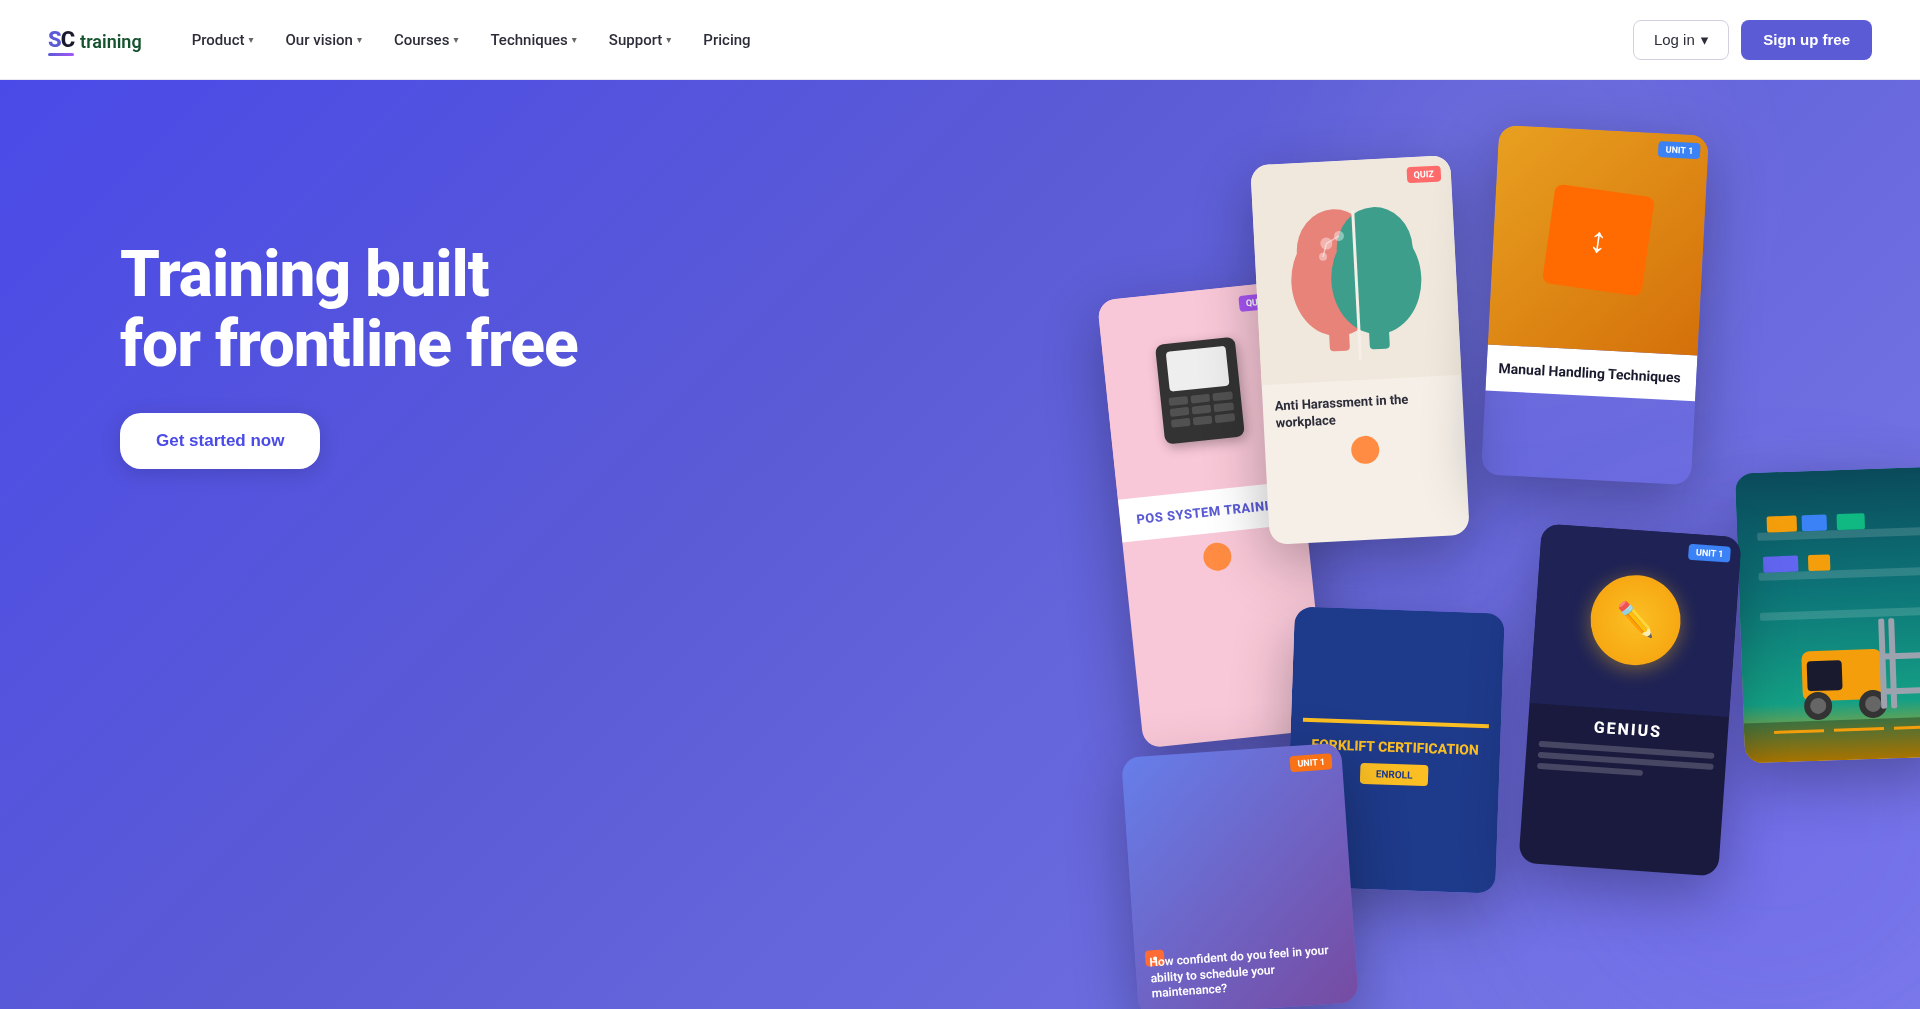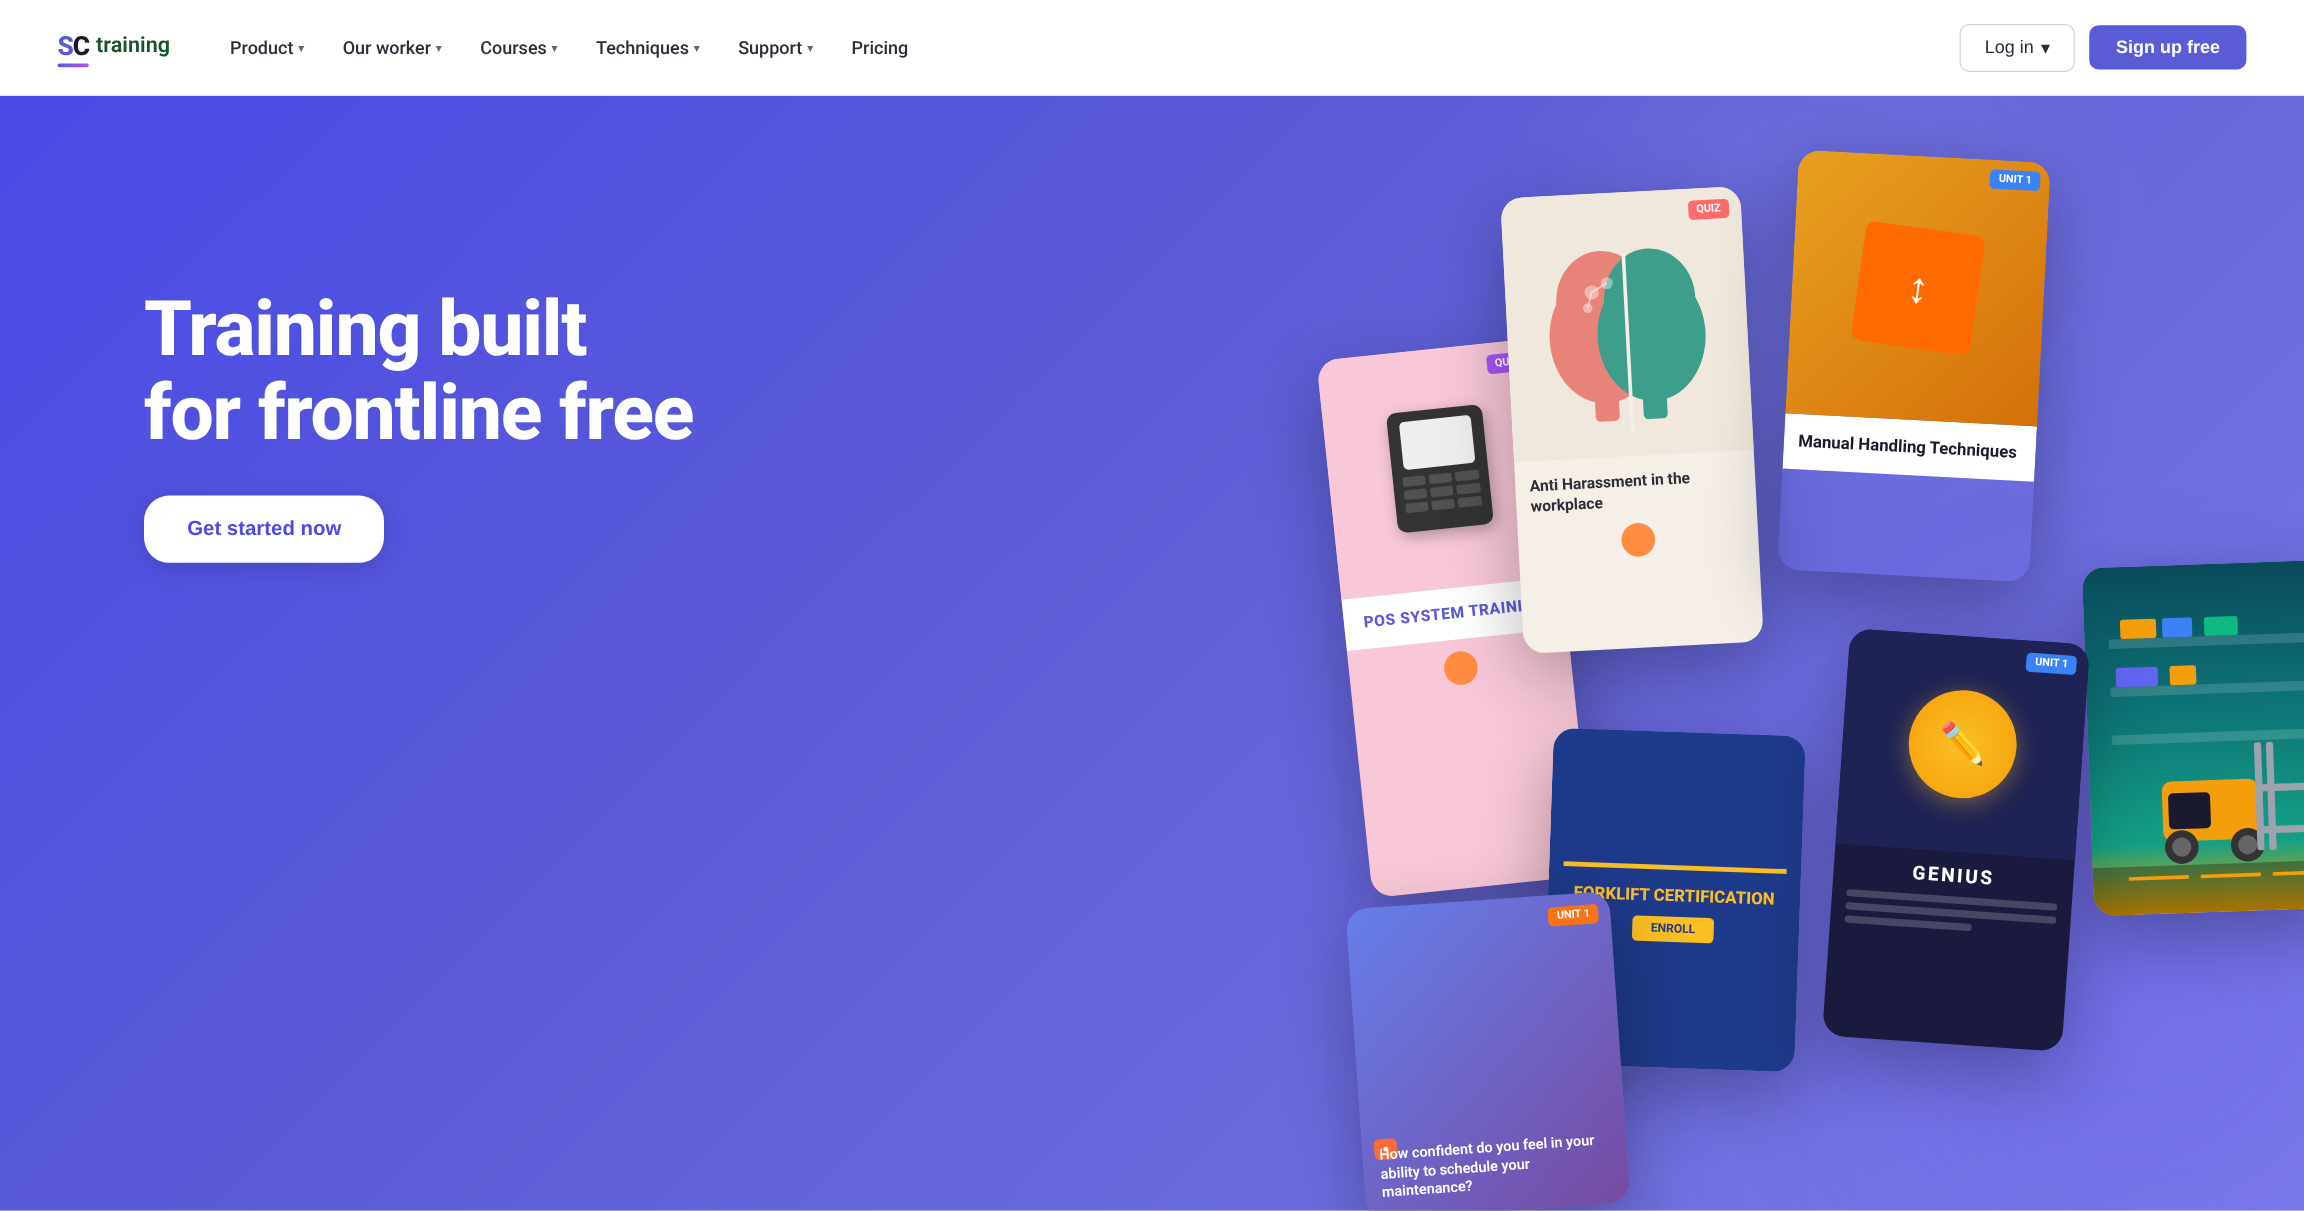--- a/index.html
+++ b/index.html
@@ -17,21 +17,21 @@
       position: relative;
       z-index: 100;
     }
     .navbar-left {
       display: flex;
       align-items: center;
       gap: 36px;
     }
     .logo {
       display: flex;
-      align-items: flex-start;
+      align-items: flex-end;
       gap: 6px;
       text-decoration: none;
     }
     .logo-sc {
       font-size: 22px;
       font-weight: 800;
       color: #1a1a2e;
       letter-spacing: -1px;
       position: relative;
     }
@@ -69,21 +69,20 @@
       border-radius: 6px;
       transition: background 0.15s;
       white-space: nowrap;
     }
     .nav-item .chevron {
       font-size: 10px;
       color: #666;
     }
     .navbar-right {
       display: flex;
-      align-items: center;
       gap: 12px;
     }
     .btn-login {
       display: flex;
       align-items: center;
       gap: 6px;
       padding: 10px 20px;
       font-size: 15px;
       font-weight: 500;
       color: #2d2d3a;
@@ -536,21 +535,21 @@
         <span class="logo-underline"></span>
       </span>
       <span class="logo-text">training</span>
     </a>
     <nav class="nav-links">
       <div class="nav-item">
         <span>Product</span>
         <span class="chevron">▾</span>
       </div>
       <div class="nav-item">
-        <span>Our worker</span>
+        <span>Our vision</span>
         <span class="chevron">▾</span>
       </div>
       <div class="nav-item">
         <span>Courses</span>
         <span class="chevron">▾</span>
       </div>
       <div class="nav-item">
         <span>Techniques</span>
         <span class="chevron">▾</span>
       </div>

